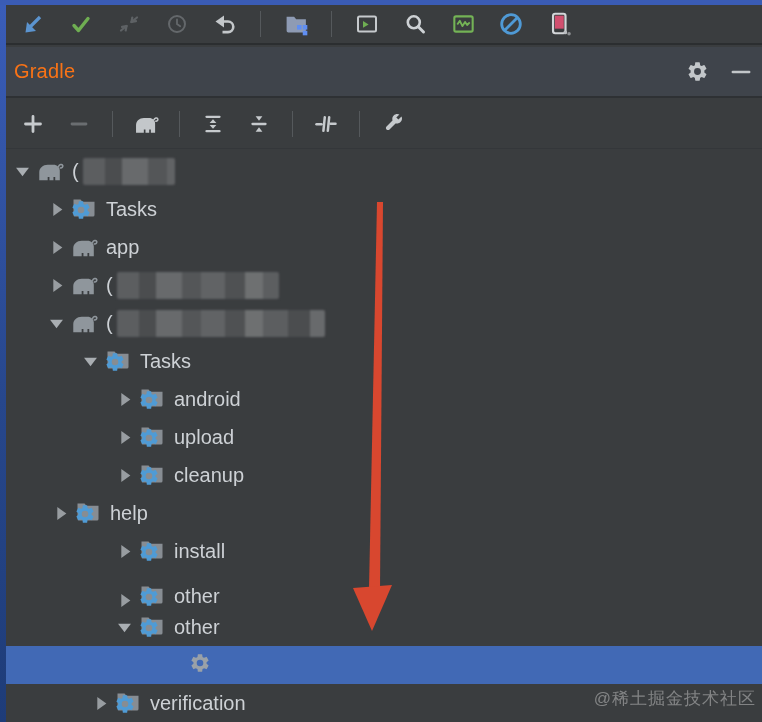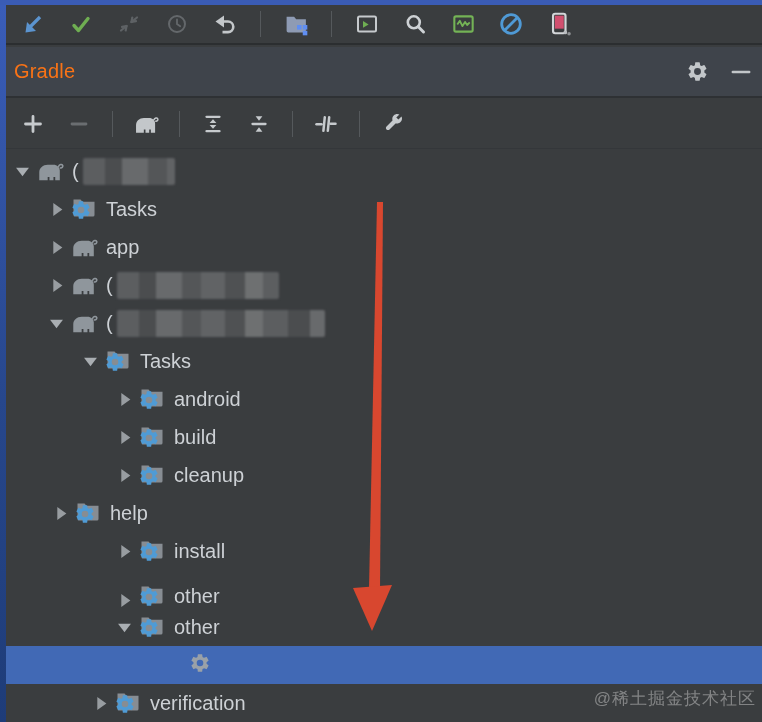--- a/index.html
+++ b/index.html
@@ -349,21 +349,21 @@
       <span class="node-icon">
         <span style="position:relative;display:inline-block;width:26px;height:24px;">
           <svg width="24" height="21" viewBox="0 0 24 20" style="position:absolute;top:0;left:1px;">
             <path d="M1.5 2h7l2 2.3h12v13.2a1.5 1.5 0 0 1-1.5 1.5H3a1.5 1.5 0 0 1-1.5-1.5z" fill="#878d93"></path>
           </svg>
           <span style="position:absolute;left:-1px;bottom:-4px;"><svg width="22" height="22" viewBox="0 0 24 24">
               <path fill="#4f9bd5" fill-rule="evenodd" d="M19.14 12.94c.04-.3.06-.61.06-.94 0-.32-.02-.64-.07-.94l2.03-1.58a.49.49 0 0 0 .12-.61l-1.92-3.32a.49.49 0 0 0-.59-.22l-2.39.96c-.5-.38-1.03-.7-1.62-.94l-.36-2.54a.48.48 0 0 0-.48-.41h-3.84c-.24 0-.43.17-.47.41l-.36 2.54c-.59.24-1.13.57-1.62.94l-2.39-.96a.49.49 0 0 0-.59.22L2.74 8.87c-.12.21-.08.47.12.61l2.03 1.58c-.05.3-.09.63-.09.94s.02.64.07.94l-2.03 1.58a.49.49 0 0 0-.12.61l1.92 3.32c.12.22.37.29.59.22l2.39-.96c.5.38 1.03.7 1.62.94l.36 2.54c.05.24.24.41.48.41h3.84c.24 0 .44-.17.47-.41l.36-2.54c.59-.24 1.13-.56 1.62-.94l2.39.96c.22.08.47 0 .59-.22l1.92-3.32c.12-.22.07-.47-.12-.61zM12 15.6A3.6 3.6 0 1 1 12 8.4a3.6 3.6 0 0 1 0 7.2z"></path>
             </svg></span>
         </span>
       </span>
-      <span class="row-label">build</span>
+      <span class="row-label">upload</span>
     </div>
     <div class="row" style="padding-left: 116px;">
       <span class="expander">
         <svg width="15" height="15" viewBox="0 0 14 14">
           <polygon points="4,1 12.5,7 4,13" fill="#989da1"></polygon>
         </svg>
       </span>
       <span class="node-icon">
         <span style="position:relative;display:inline-block;width:26px;height:24px;">
           <svg width="24" height="21" viewBox="0 0 24 20" style="position:absolute;top:0;left:1px;">

